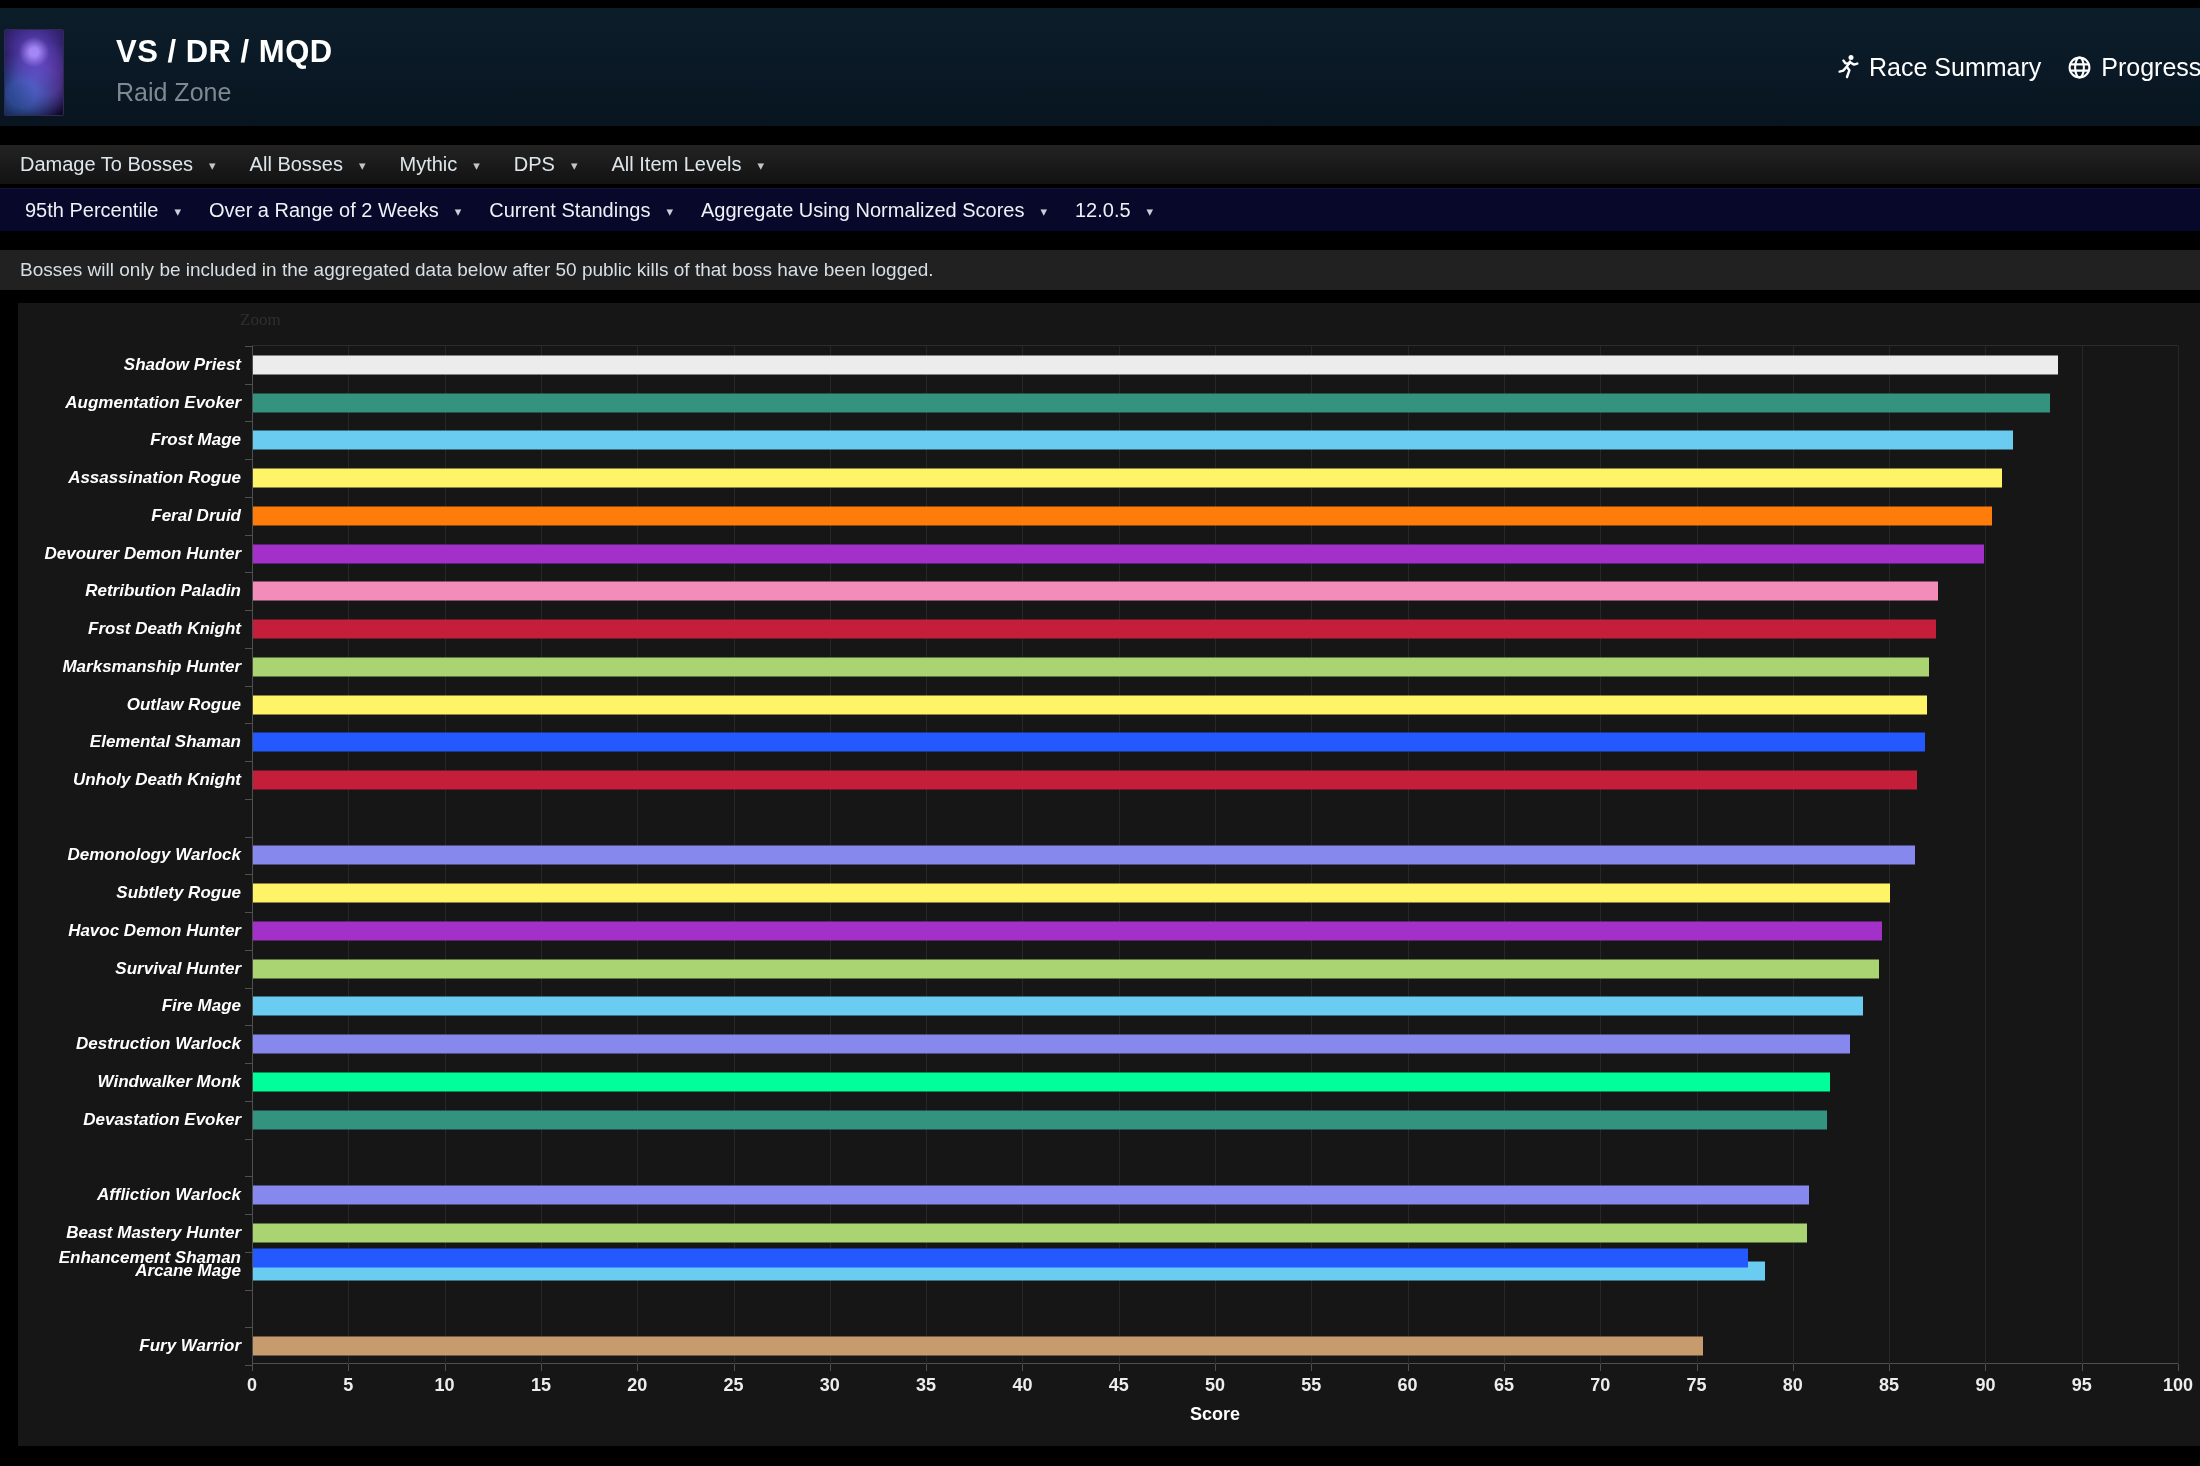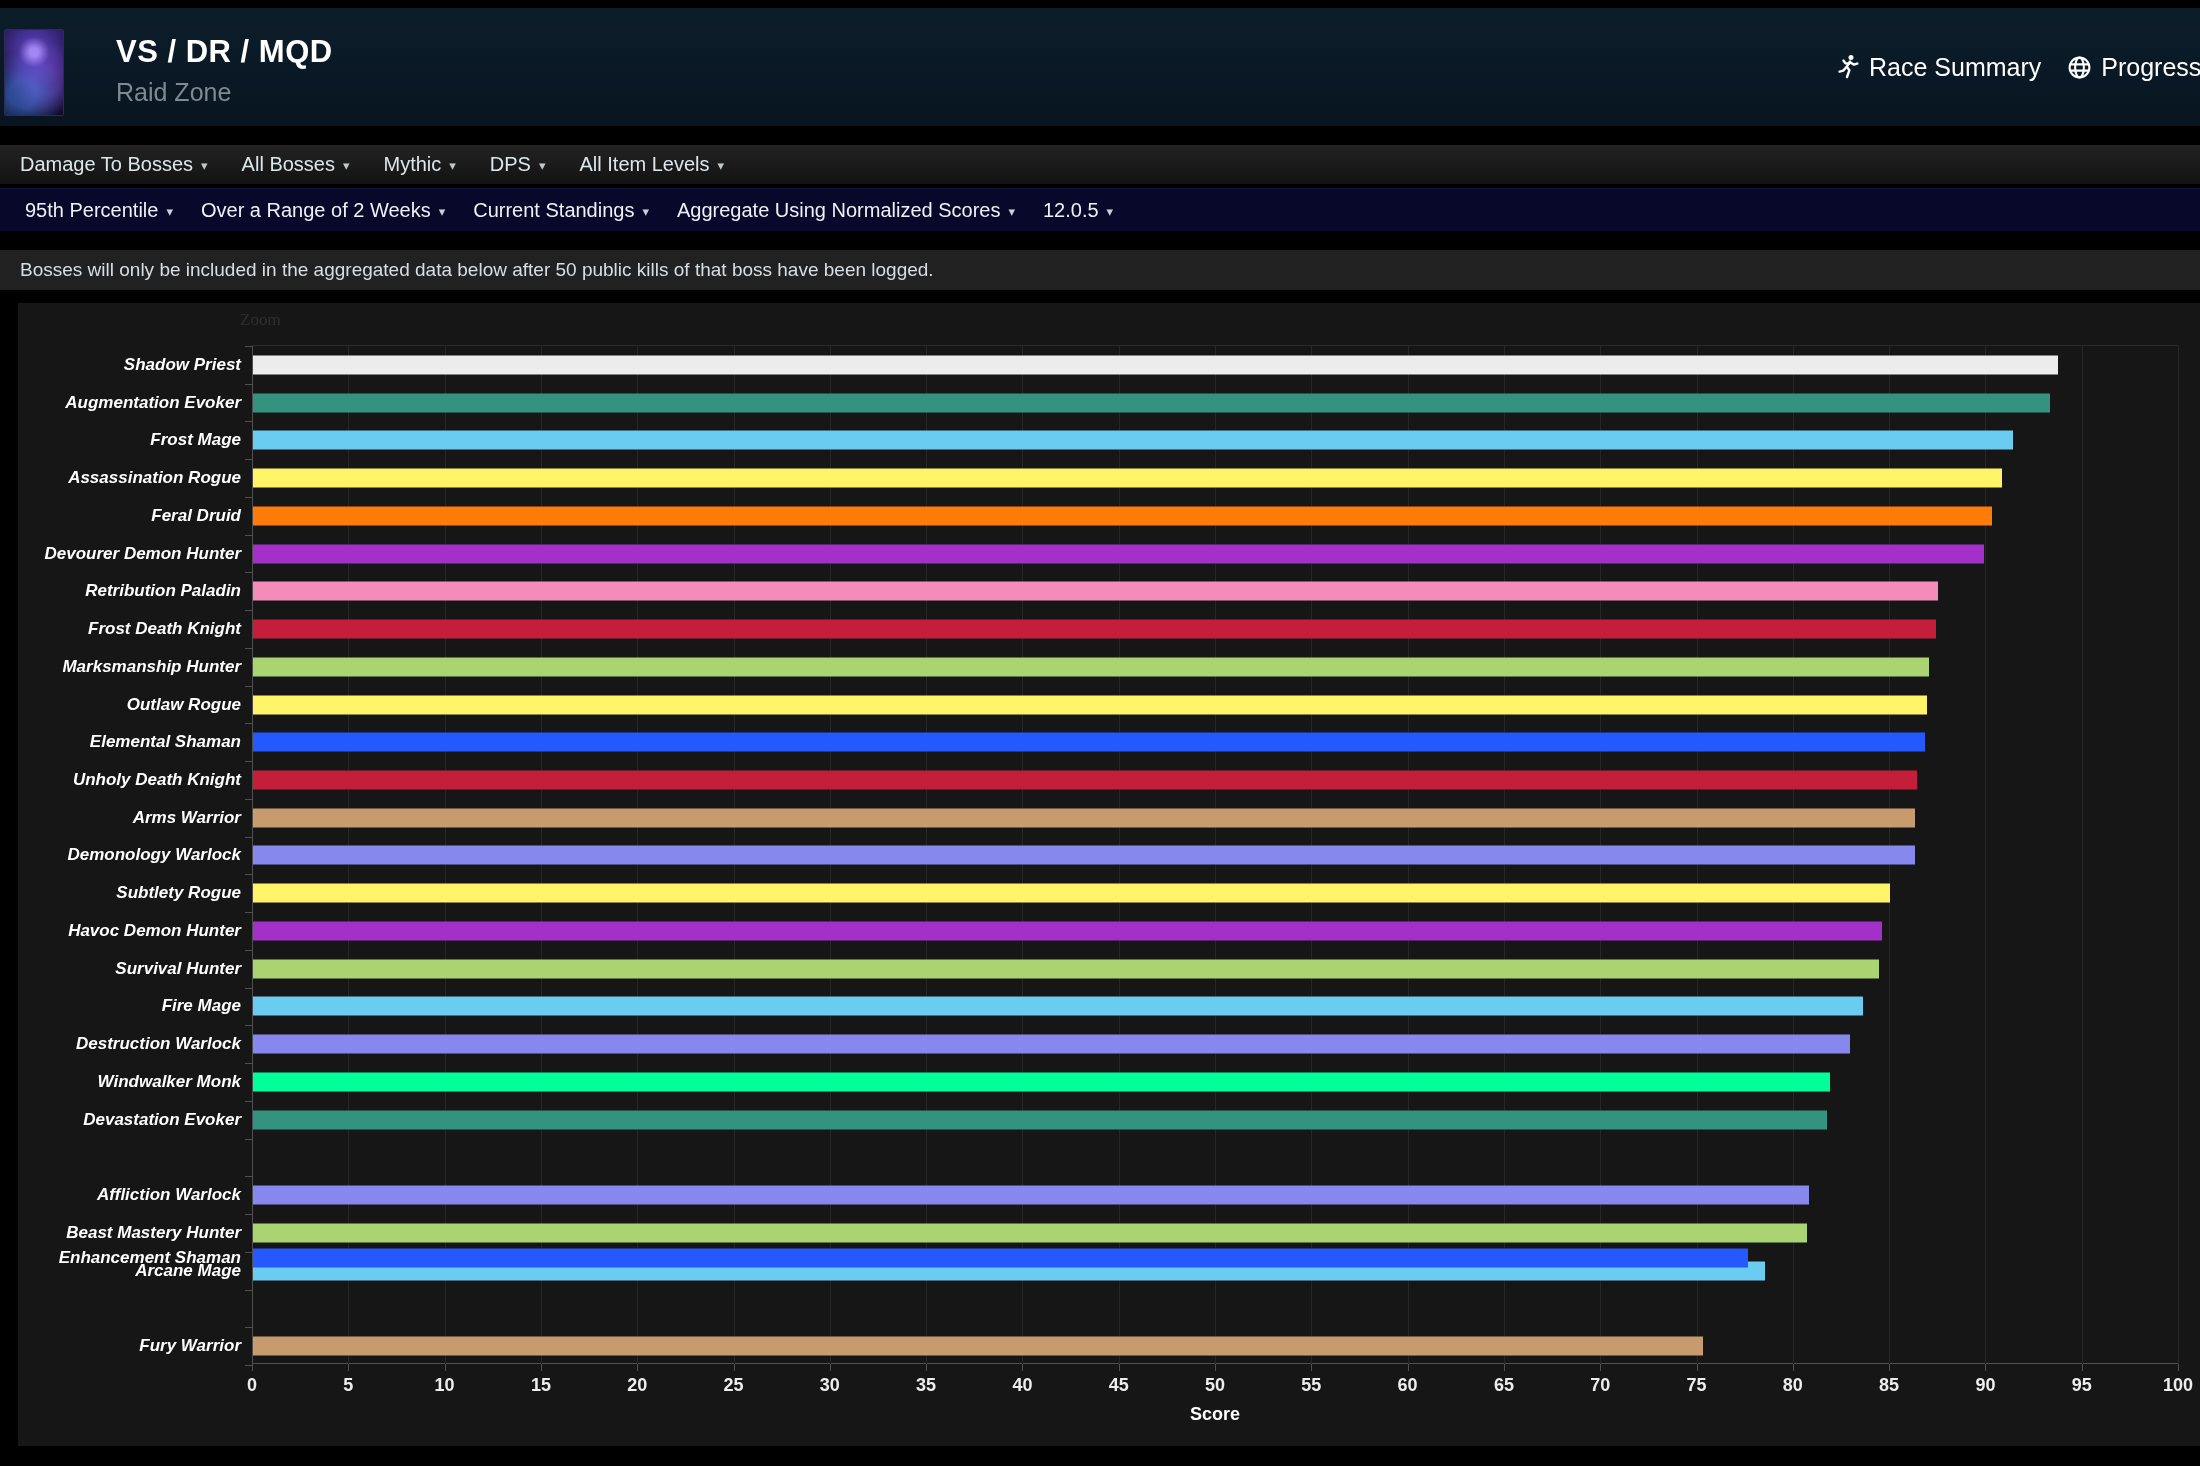--- a/index.html
+++ b/index.html
@@ -38,21 +38,21 @@
     border-bottom:1px solid #000;
     display:flex; align-items:center; padding-left:20px; gap:34px;
   }
   .fbar1 .fitem { color:#dde6ea; font-size:20px; }
   .fbar2 {
     position:absolute; top:188px; left:0; width:100%; height:44px;
     background:#08082b; border-top:1px solid #14143d; border-bottom:1px solid #000;
     display:flex; align-items:center; padding-left:25px; gap:28px;
   }
   .fbar2 .fitem { color:#eef1f6; font-size:20px; }
-  .fitem { display:inline-flex; align-items:center; gap:8px; cursor:pointer; white-space:nowrap; }
+  .fitem { display:inline-flex; align-items:center; gap:16px; cursor:pointer; white-space:nowrap; }
   .caret { font-size:13px; opacity:.85; transform:translateY(1px); }
   
   .notice {
     position:absolute; top:250px; left:0; width:100%; height:40px;
     background:#212121; display:flex; align-items:center; padding-left:20px;
     color:#d8dfe4; font-size:19px;
   }
   
   .chart-panel {
     position:absolute; top:303px; left:18px; width:2182px; height:1143px;
@@ -307,24 +307,20 @@
           <div class="bar" style="width: 86.9%; background: rgb(255, 244, 104);"></div>
         </div>
         <div class="chart-row" style="top: 377.407px; height: 37.7407px;">
           <div class="row-label">Elemental Shaman</div>
           <div class="bar" style="width: 86.8%; background: rgb(36, 89, 255);"></div>
         </div>
         <div class="chart-row" style="top: 415.148px; height: 37.7407px;">
           <div class="row-label">Unholy Death Knight</div>
           <div class="bar" style="width: 86.4%; background: rgb(196, 30, 58);"></div>
         </div>
-        <div class="chart-row" style="top: 452.889px; height: 37.7407px;">
-          <div class="row-label">Arms Warrior</div>
-          <div class="bar" style="width: 86.3%; background: rgb(198, 155, 109);"></div>
-        </div>
         <div class="chart-row" style="top: 490.63px; height: 37.7407px;">
           <div class="row-label">Demonology Warlock</div>
           <div class="bar" style="width: 86.3%; background: rgb(135, 136, 238);"></div>
         </div>
         <div class="chart-row" style="top: 528.37px; height: 37.7407px;">
           <div class="row-label">Subtlety Rogue</div>
           <div class="bar" style="width: 85%; background: rgb(255, 244, 104);"></div>
         </div>
         <div class="chart-row" style="top: 566.111px; height: 37.7407px;">
           <div class="row-label">Havoc Demon Hunter</div>

